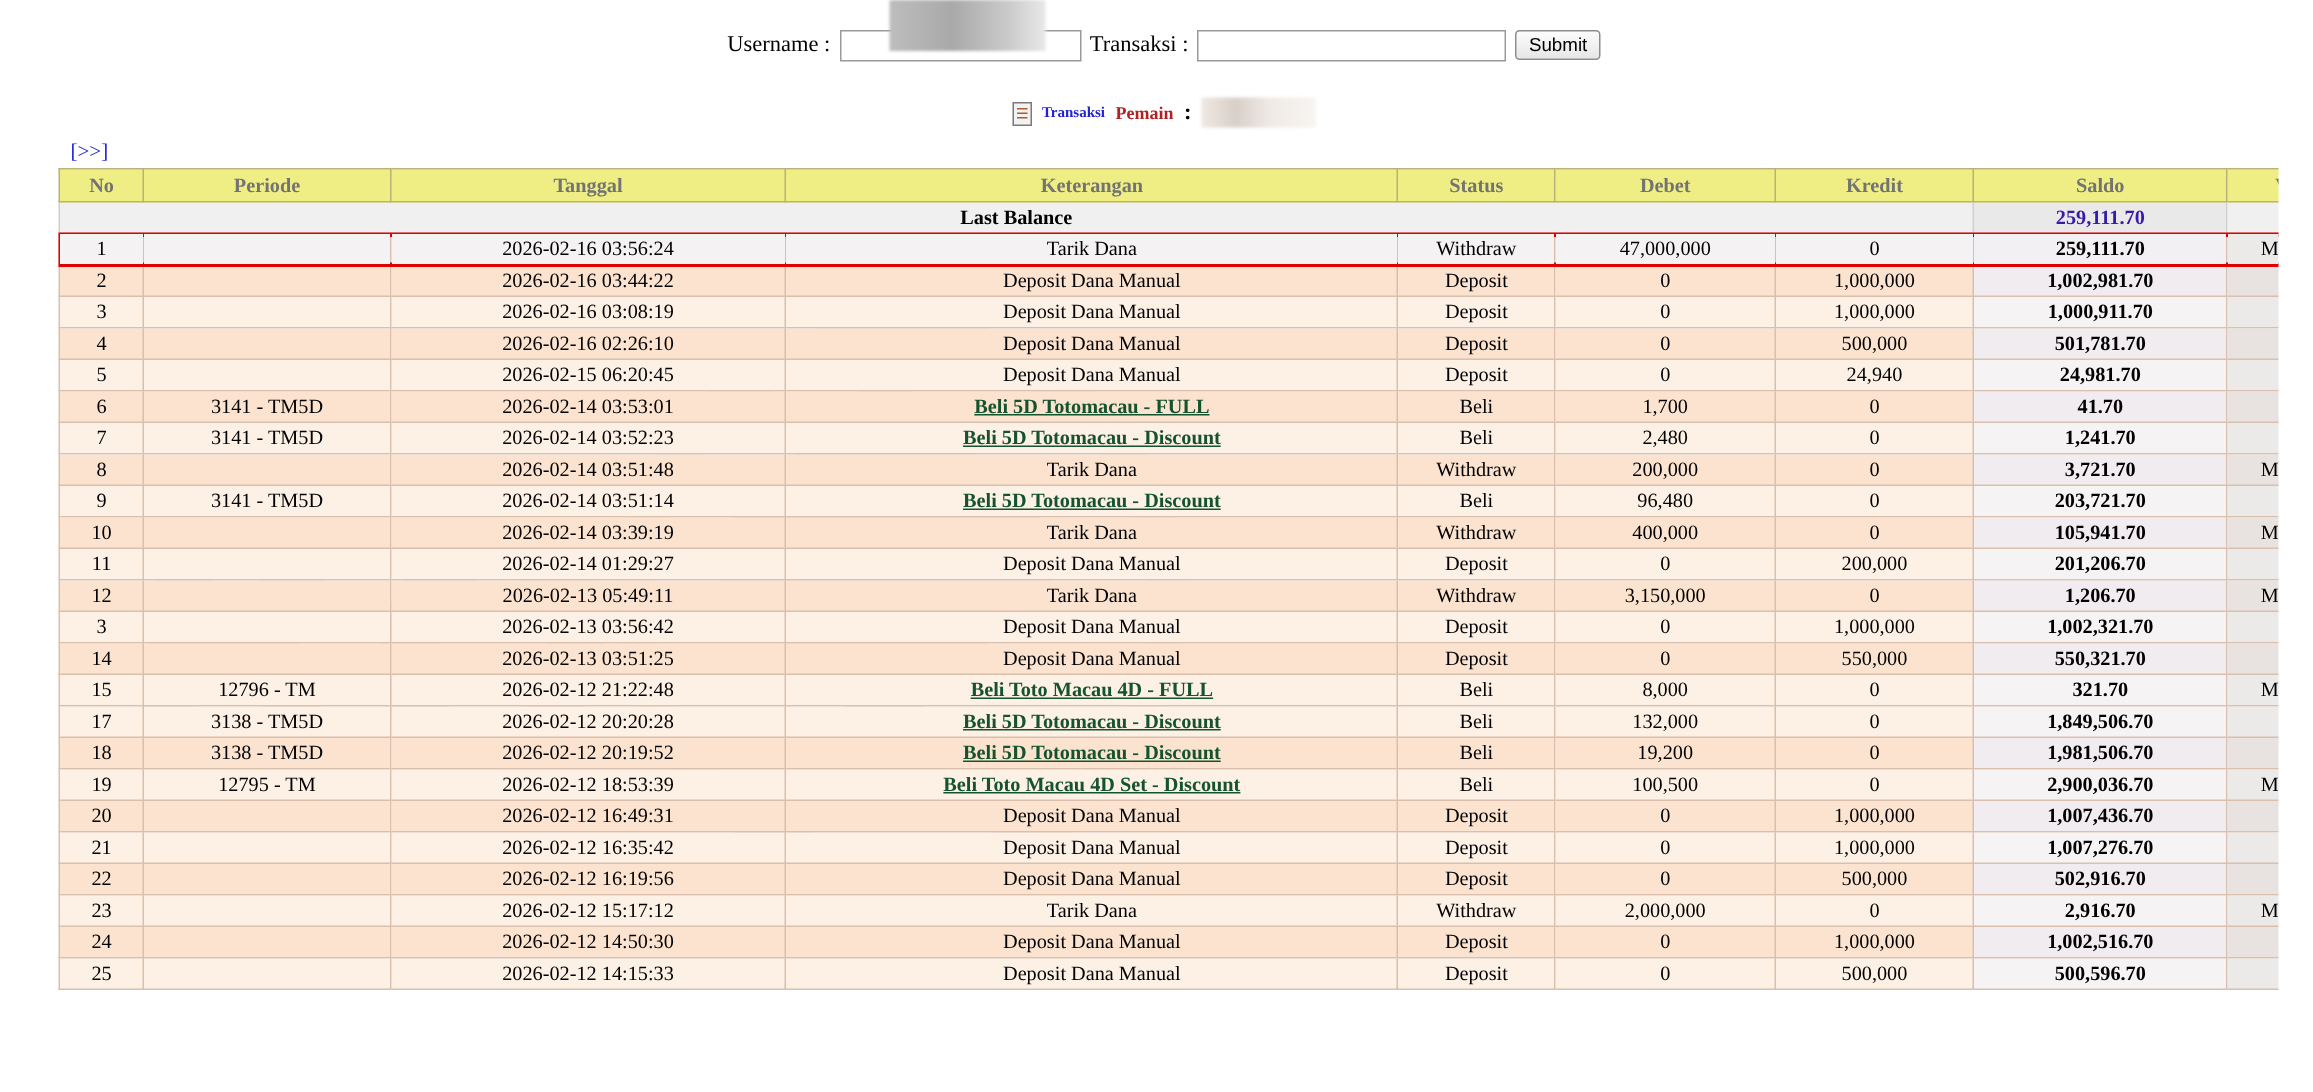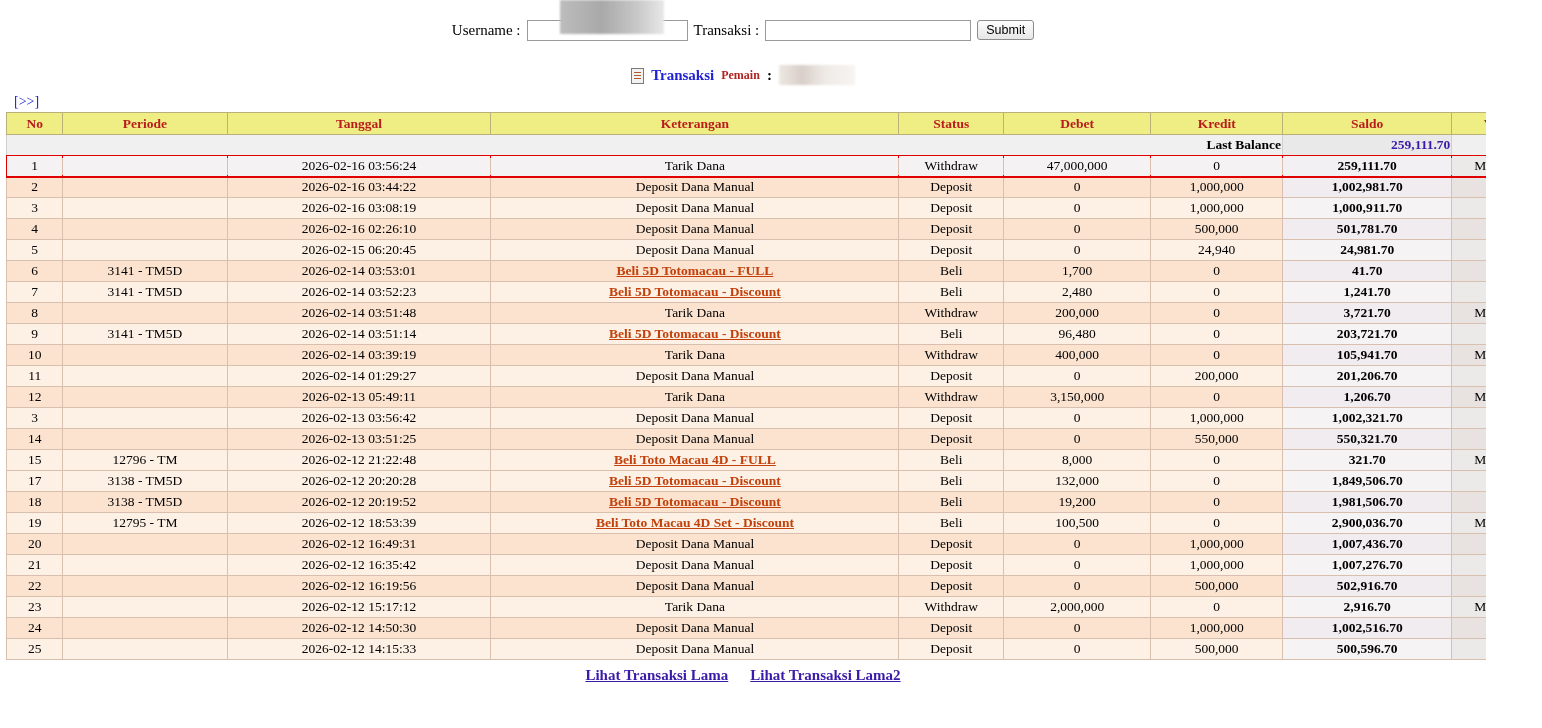--- a/index.html
+++ b/index.html
@@ -7,20 +7,21 @@
     padding: 0;
     background: #ffffff;
     font-family: "Liberation Serif", serif;
   }
   #page {
     position: relative;
     width: 1486px;
     height: 728px;
     overflow: hidden;
     background: #ffffff;
+    padding-left: 33px;
   }
   
   .watermark {
     position: absolute;
     left: 80px;
     top: 150px;
     width: 1100px;
     height: 520px;
     pointer-events: none;
     opacity: 0.18;
@@ -127,21 +128,21 @@
     content: "";
     position: absolute;
     left: 2px; top: 3px;
     width: 7px; height: 1px;
     box-shadow: 0 3px 0 #b05a2a, 0 6px 0 #b05a2a;
     background: #b05a2a;
   }
   .link-blue {
     color: #2121d6;
     font-weight: bold;
-    font-size: 15px;
+    font-size: 10px;
     text-decoration: none;
   }
   .link-red {
     color: #b22222;
     font-weight: bold;
     font-size: 12px;
   }
   .sub-black { color:#000; font-size:15px; font-weight:bold; }
   .name-redact {
     display: inline-block;
@@ -167,54 +168,53 @@
     width: 1530px;
     border-collapse: collapse;
     font-size: 13.5px;
     table-layout: fixed;
   }
   table.main th {
     background: #efee84;
     border: 1px solid #b9b07a;
     font-weight: bold;
     height: 19px;
-    color: #b91c1c;
+    color: #737373;
     font-size: 13.5px;
   }
   table.main td {
     border: 1px solid #d9bfae;
     height: 18px;
     text-align: center;
     color: #000;
     white-space: nowrap;
     overflow: hidden;
   }
   tr.lastbal td {
     background: #f0f0f0;
     border: 1px solid #cfcfcf;
     font-weight: bold;
-    text-align: right;
   }
   tr.lastbal td.bal {
     color: #3a1aa8;
     font-weight: bold;
     background: #e9e9e9;
   }
   tr.odd td  { background: #fbe3cf; }
   tr.even td { background: #fdf0e4; }
   tr.row1 td { background: #f4f2f2; }
   td.saldo  { color: #3a1aa8; font-weight: bold; background: #f2f0f2 !important; }
   tr.odd td.saldo { background: #f0ecef !important; }
   tr.even td.saldo { background: #f6f3f5 !important; }
   td.kredit { color: #3a1aa8; }
   td.status-deposit  { color: #d14d2e; }
   td.status-withdraw { color: #d14d2e; }
   td.status-beli     { color: #b5331f; }
   td.ket a {
-    color: #c2410c;
+    color: #14532d;
     text-decoration: underline;
     font-weight: bold;
   }
   td.via { background: #ece9e9 !important; }
   tr.odd td.via { background: #e8e3e1 !important; }
   .highlight-row td { position: relative; }
   tr.highlight-row {
     outline: 3px solid #e00000;
     outline-offset: -2px;
   }
@@ -569,17 +569,13 @@
             <td class="status-deposit">Deposit</td>
             <td>0</td>
             <td class="kredit">500,000</td>
             <td class="saldo">500,596.70</td>
             <td class="via">-</td>
           </tr>
         </tbody>
     </table>
   </div>
 
-  <div class="footer-links">
-    <a href="#">Lihat Transaksi Lama</a>
-    <a href="#">Lihat Transaksi Lama2</a>
-  </div>
 </div>
 
 </body></html>

